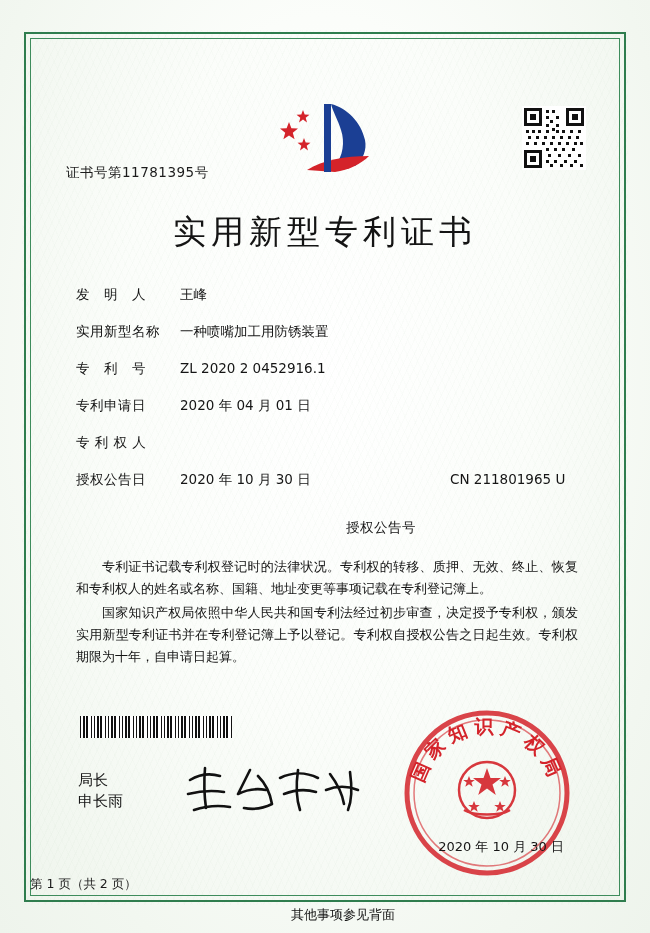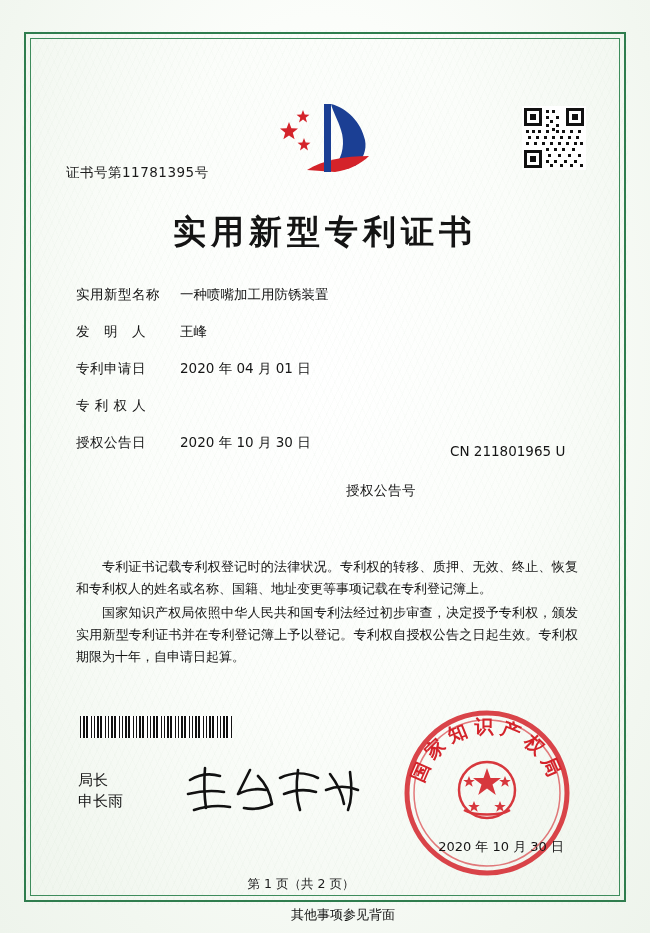--- a/index.html
+++ b/index.html
@@ -107,21 +107,21 @@
 
   
   .title {
     position: absolute;
     left: 0;
     top: 172px;
     width: 590px;
     text-align: center;
     font-family: "DejaVu Serif", "Liberation Serif", serif;
     font-size: 33px;
-    font-weight: bold;
+    font-weight: normal;
     letter-spacing: 5px;
     color: #141414;
   }
 
   
   .fields {
     position: absolute;
     left: 46px;
     top: 248px;
     width: 500px;
@@ -148,21 +148,21 @@
   .frow.dual .fvalue2label {
     position: absolute;
     left: 270px;
     top: 0;
     letter-spacing: 0.5px;
     margin-top: 48px;
   }
   .frow.dual .fvalue2 {
     position: absolute;
     left: 374px;
-    top: 9px;
+    top: 0;
   }
 
   
   .paras {
     position: absolute;
     left: 46px;
     top: 518px;
     width: 502px;
     font-size: 13px;
     line-height: 22px;
@@ -227,21 +227,20 @@
     color: #151515;
     white-space: nowrap;
   }
 
   
   .page-no {
     position: absolute;
     left: 0;
     top: 838px;
     width: 542px;
-    text-align: center;
     font-size: 12.5px;
     color: #1a1a1a;
   }
   .footnote {
     position: absolute;
     left: 0;
     top: 906px;
     width: 650px;
     text-align: center;
     font-size: 13px;
@@ -345,26 +344,30 @@
           <rect x="48" y="58" width="3" height="3"></rect>
             <rect x="58" y="58" width="3" height="3"></rect>
         </g>
       </svg>
     </div>
 
     <div class="title">实用新型专利证书</div>
 
     <div class="fields">
       <div class="frow">
+        <span class="flabel">发　明　人</span>
+        <span class="fvalue">王峰</span>
+      </div>
+      <div class="frow">
         <span class="flabel">实用新型名称</span>
         <span class="fvalue">一种喷嘴加工用防锈装置</span>
       </div>
       <div class="frow">
-        <span class="flabel">发　明　人</span>
-        <span class="fvalue">王峰</span>
+        <span class="flabel">专　利　号</span>
+        <span class="fvalue">ZL 2020 2 0452916.1</span>
       </div>
       <div class="frow">
         <span class="flabel">专利申请日</span>
         <span class="fvalue">2020 年 04 月 01 日</span>
       </div>
       <div class="frow">
         <span class="flabel">专 利 权 人</span>
       </div>
       <div class="frow dual">
         <span class="flabel">授权公告日</span>

